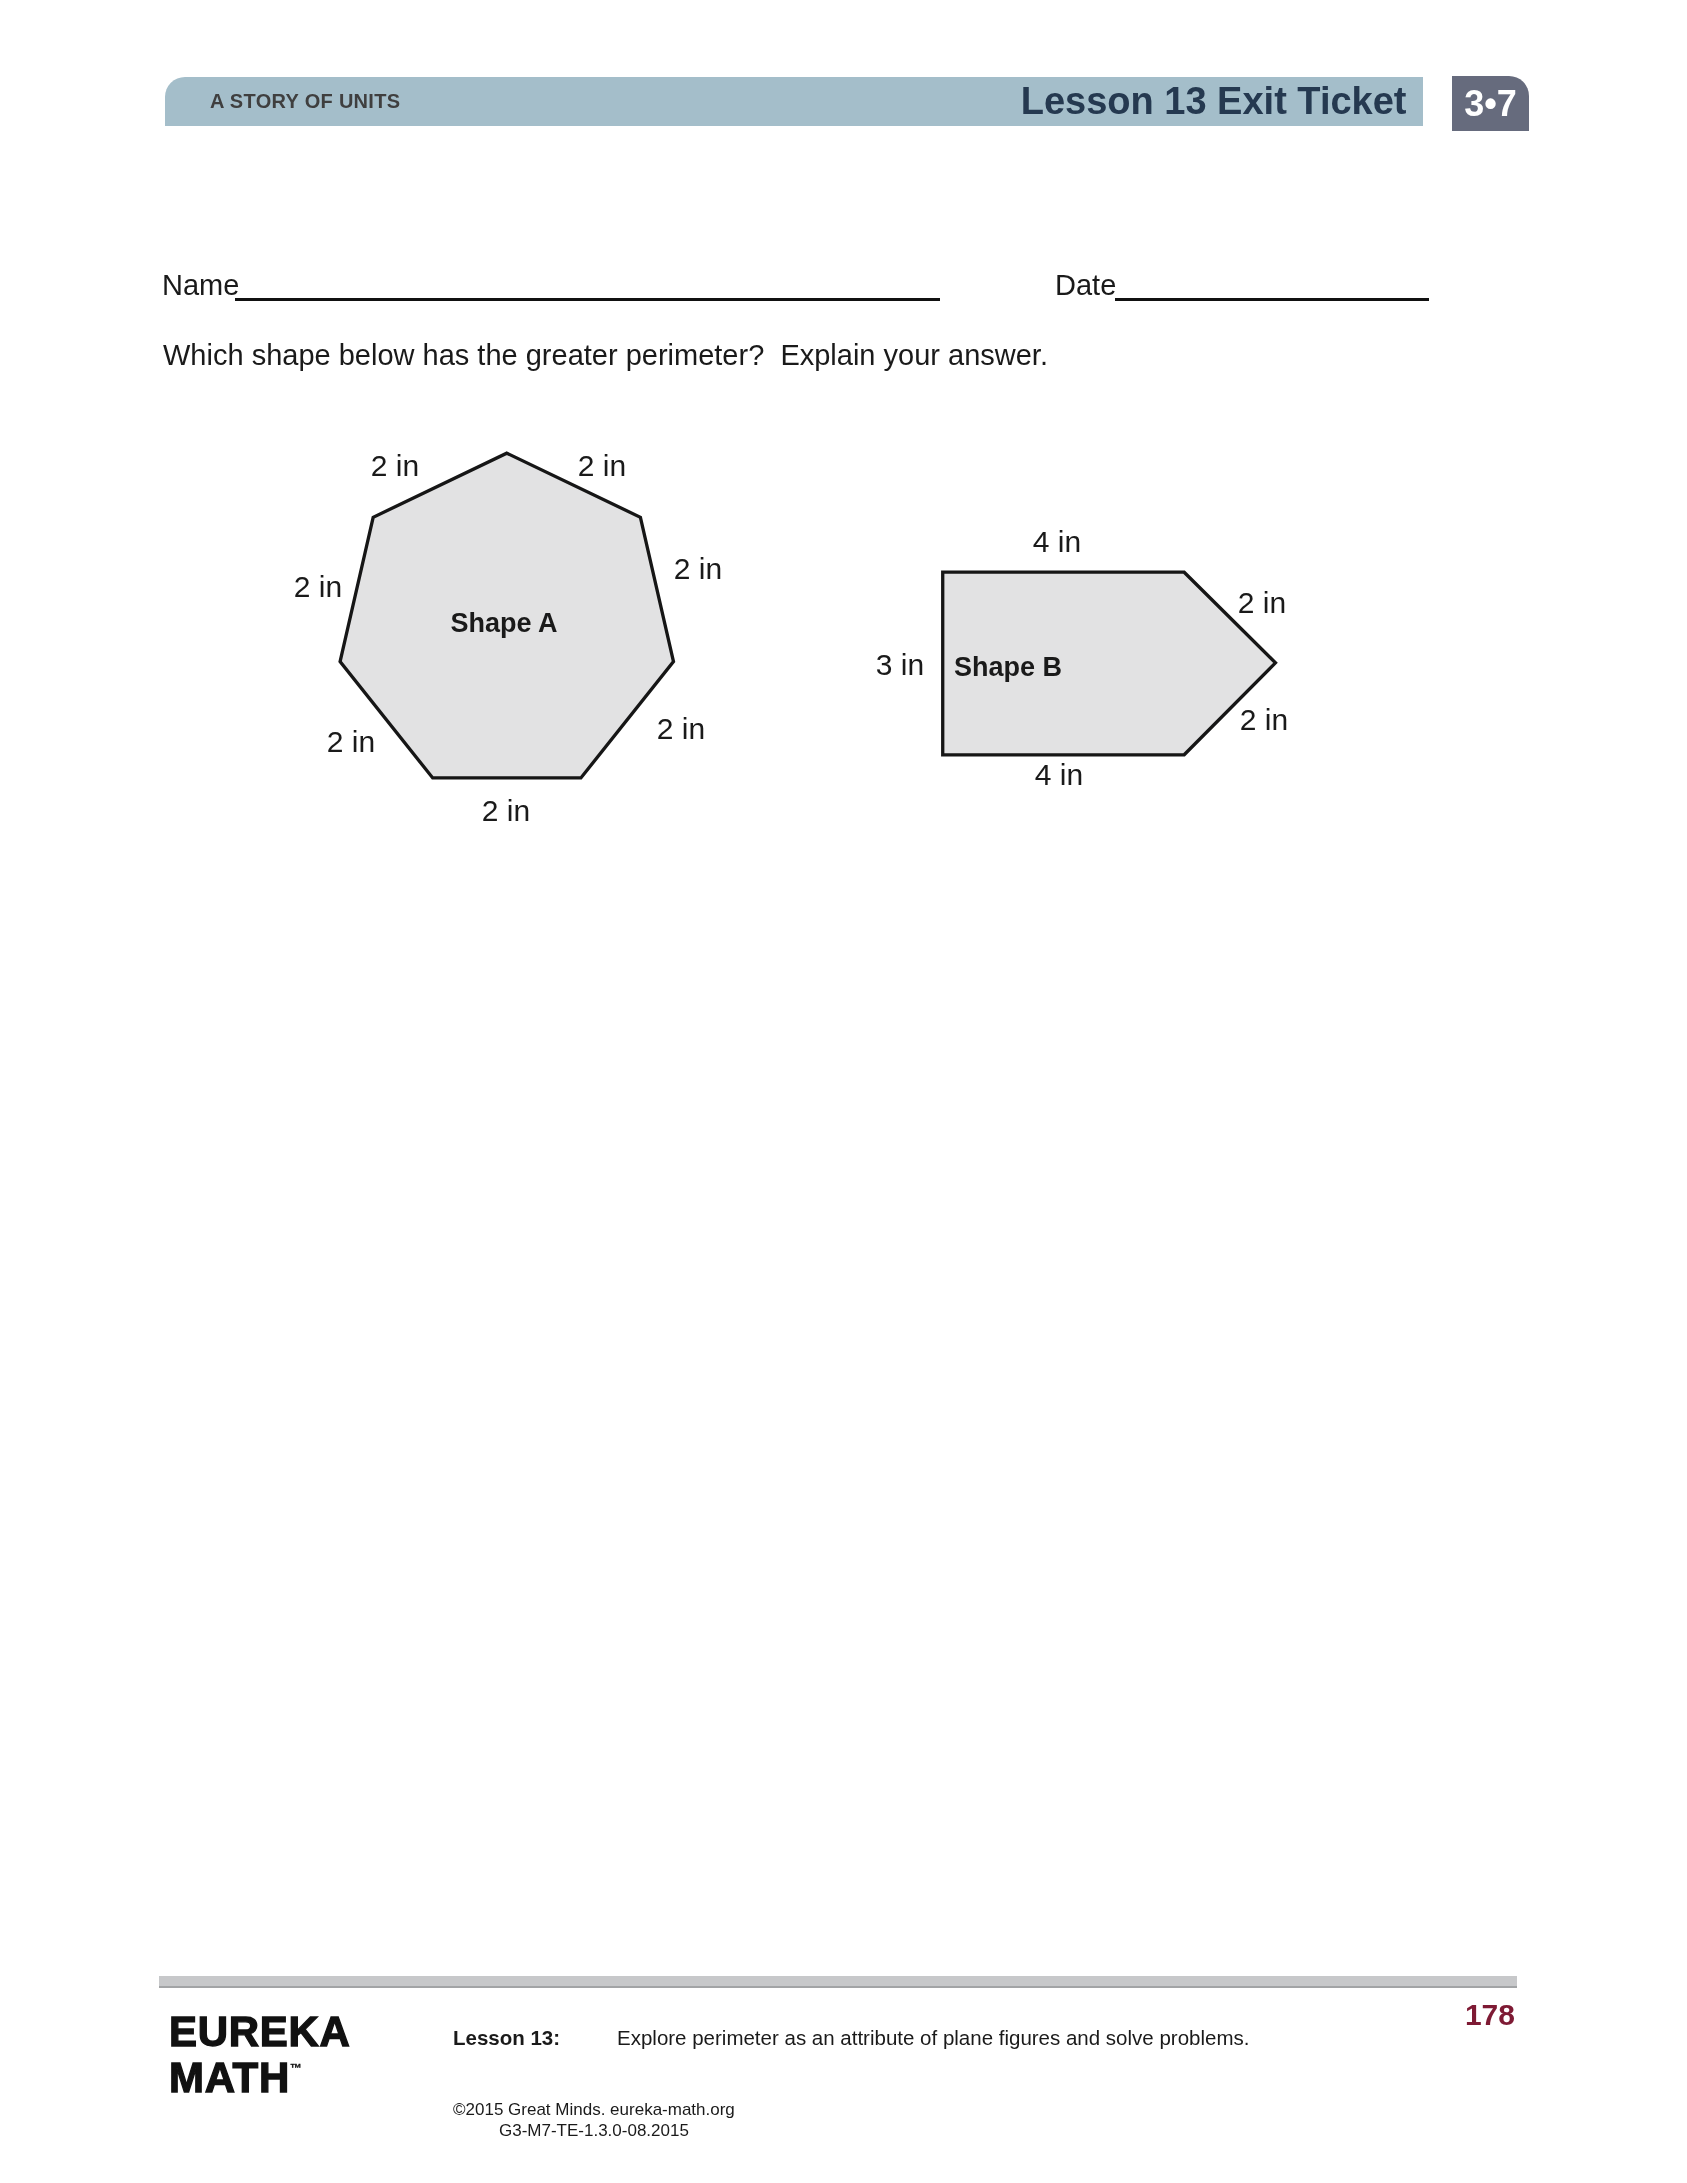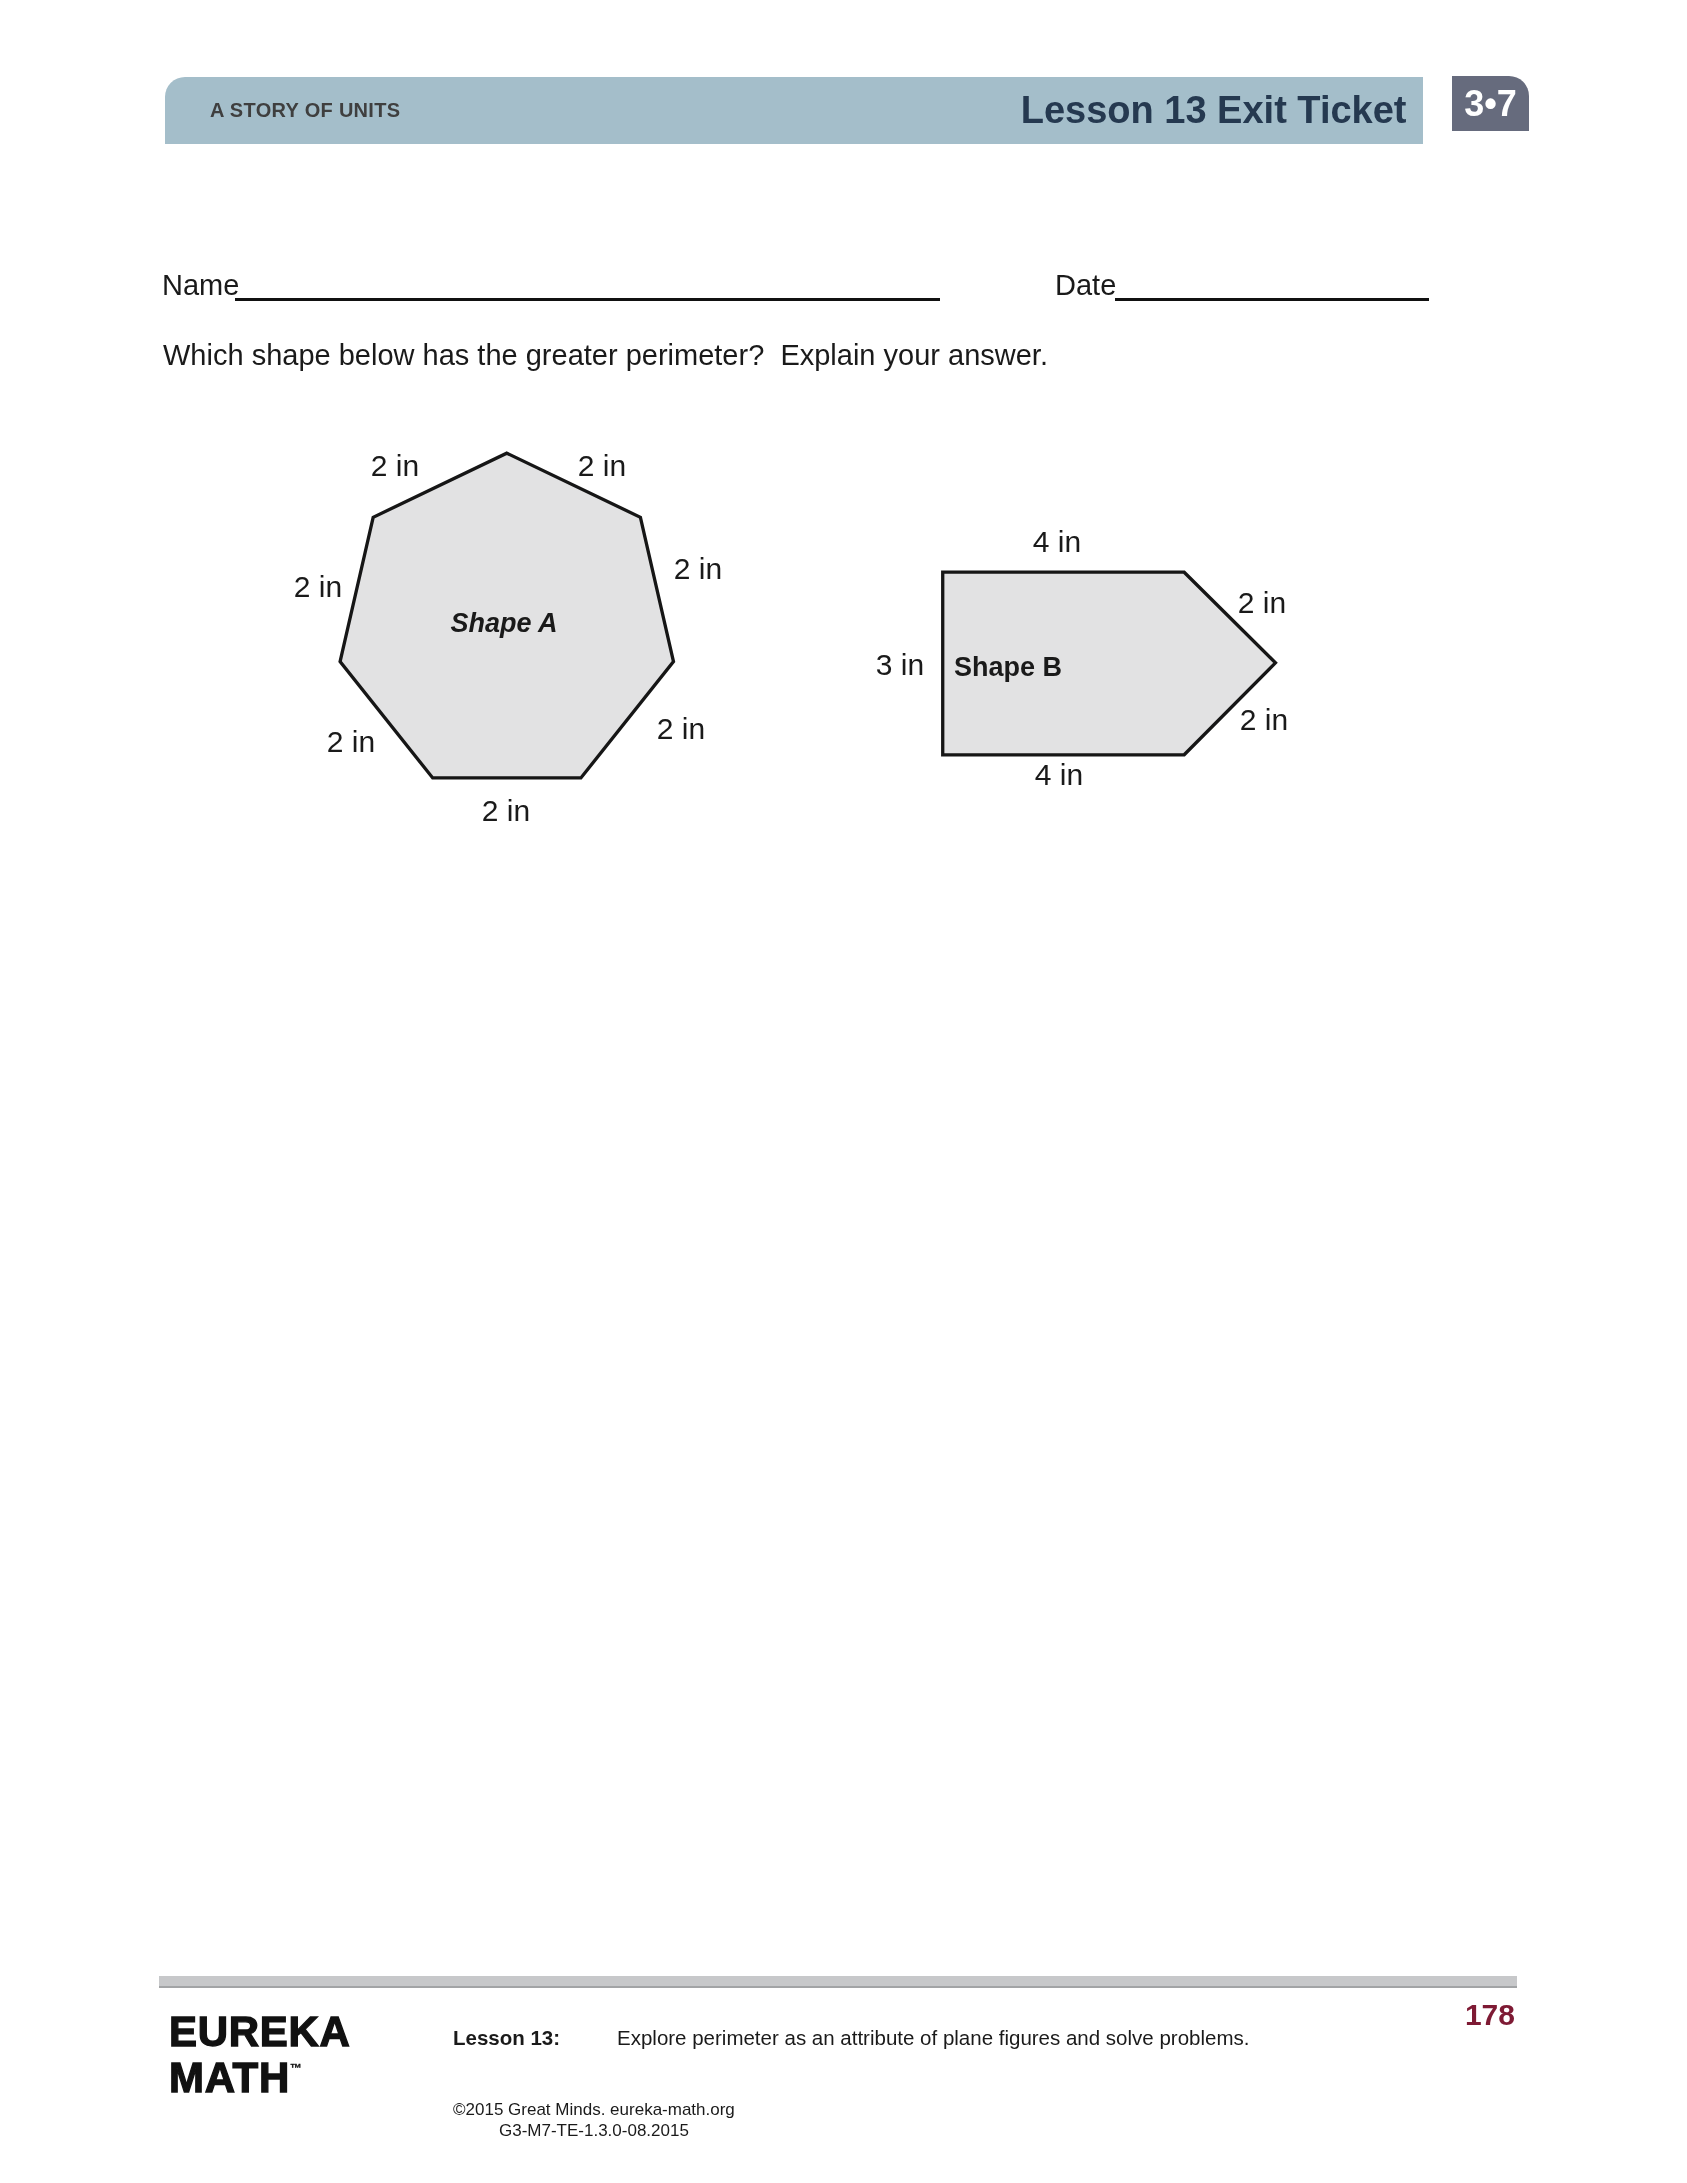--- a/index.html
+++ b/index.html
@@ -9,21 +9,21 @@
     height: 2183px;
     background: #ffffff;
     font-family: "Liberation Sans", sans-serif;
     color: var(--text, #1a1a1a);
     overflow: hidden;
   }
   
   .header-bar {
     position: absolute;
     left: 165px; top: 77px;
-    width: 1258px; height: 67px;
+    width: 1258px; height: 49px;
     background: var(--header-bar, #a4beca);
     border-radius: 20px 0 0 0;
     display: flex;
     align-items: center;
     justify-content: space-between;
     padding: 0 16.5px 0 45px;
     box-sizing: border-box;
   }
   .eyebrow {
     font-weight: bold;
@@ -178,21 +178,21 @@
     <polygon class="shape-poly" points="1425,865 1790,865 1928,1002 1790,1141 1425,1141"></polygon>
   </svg>
 
   <span class="dim-label" style="left:395px;  top:466px;">2 in</span>
   <span class="dim-label" style="left:602px;  top:466px;">2 in</span>
   <span class="dim-label" style="left:698px; top:569px;">2 in</span>
   <span class="dim-label" style="left:681px; top:729px;">2 in</span>
   <span class="dim-label" style="left:506px;  top:811px;">2 in</span>
   <span class="dim-label" style="left:351px;  top:742px;">2 in</span>
   <span class="dim-label" style="left:318px;  top:587px;">2 in</span>
-  <span class="shape-name" style="left:504px; top:623px;font-style:italic;">Shape A</span>
+  <span class="shape-name" style="left:504px; top:623px;">Shape A</span>
 
   <span class="dim-label" style="left:1057px; top:542px;">4 in</span>
   <span class="dim-label" style="left:1262px; top:603px;">2 in</span>
   <span class="dim-label" style="left:900px; top:665px;">3 in</span>
   <span class="dim-label" style="left:1264px; top:720px;">2 in</span>
   <span class="dim-label" style="left:1059px; top:775px;">4 in</span>
   <span class="shape-name" style="left:1008px; top:667px;">Shape B</span>
 
   <div class="footer-bar"></div>
   <div class="page-number">178</div>

